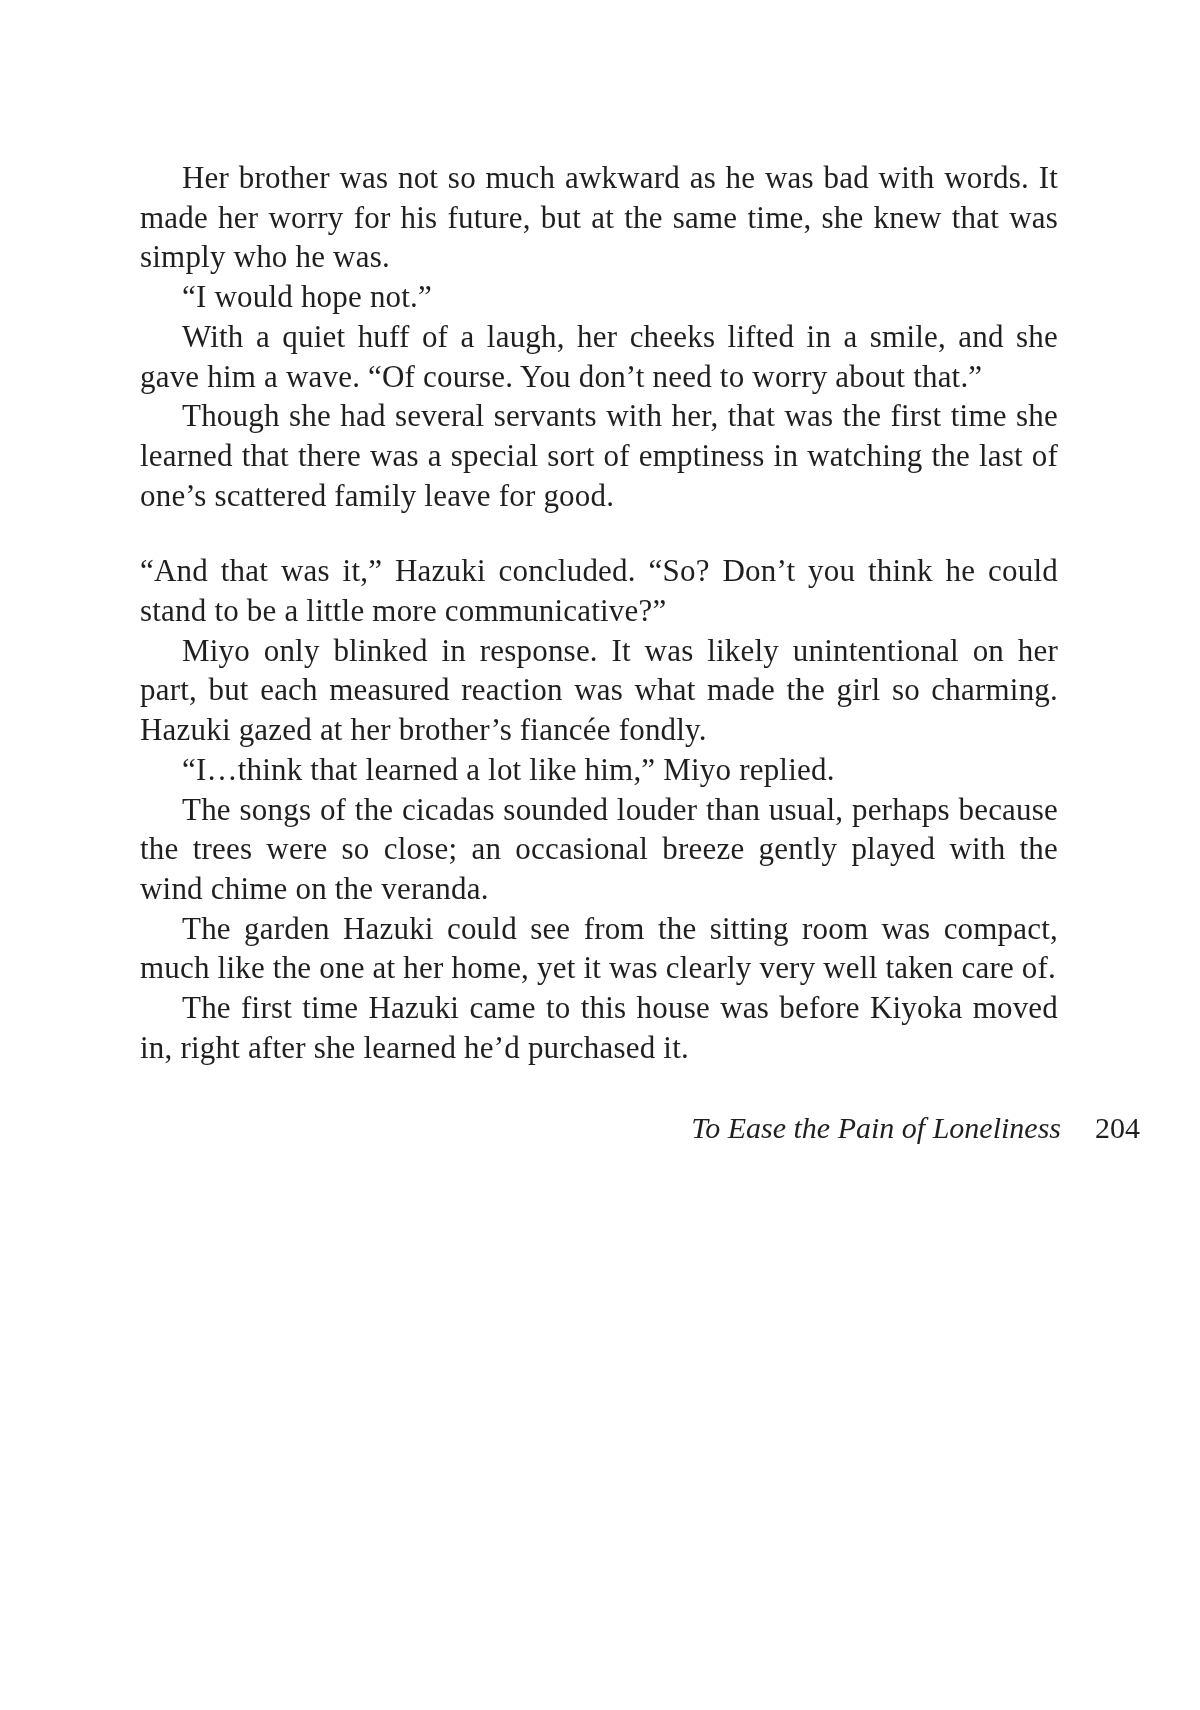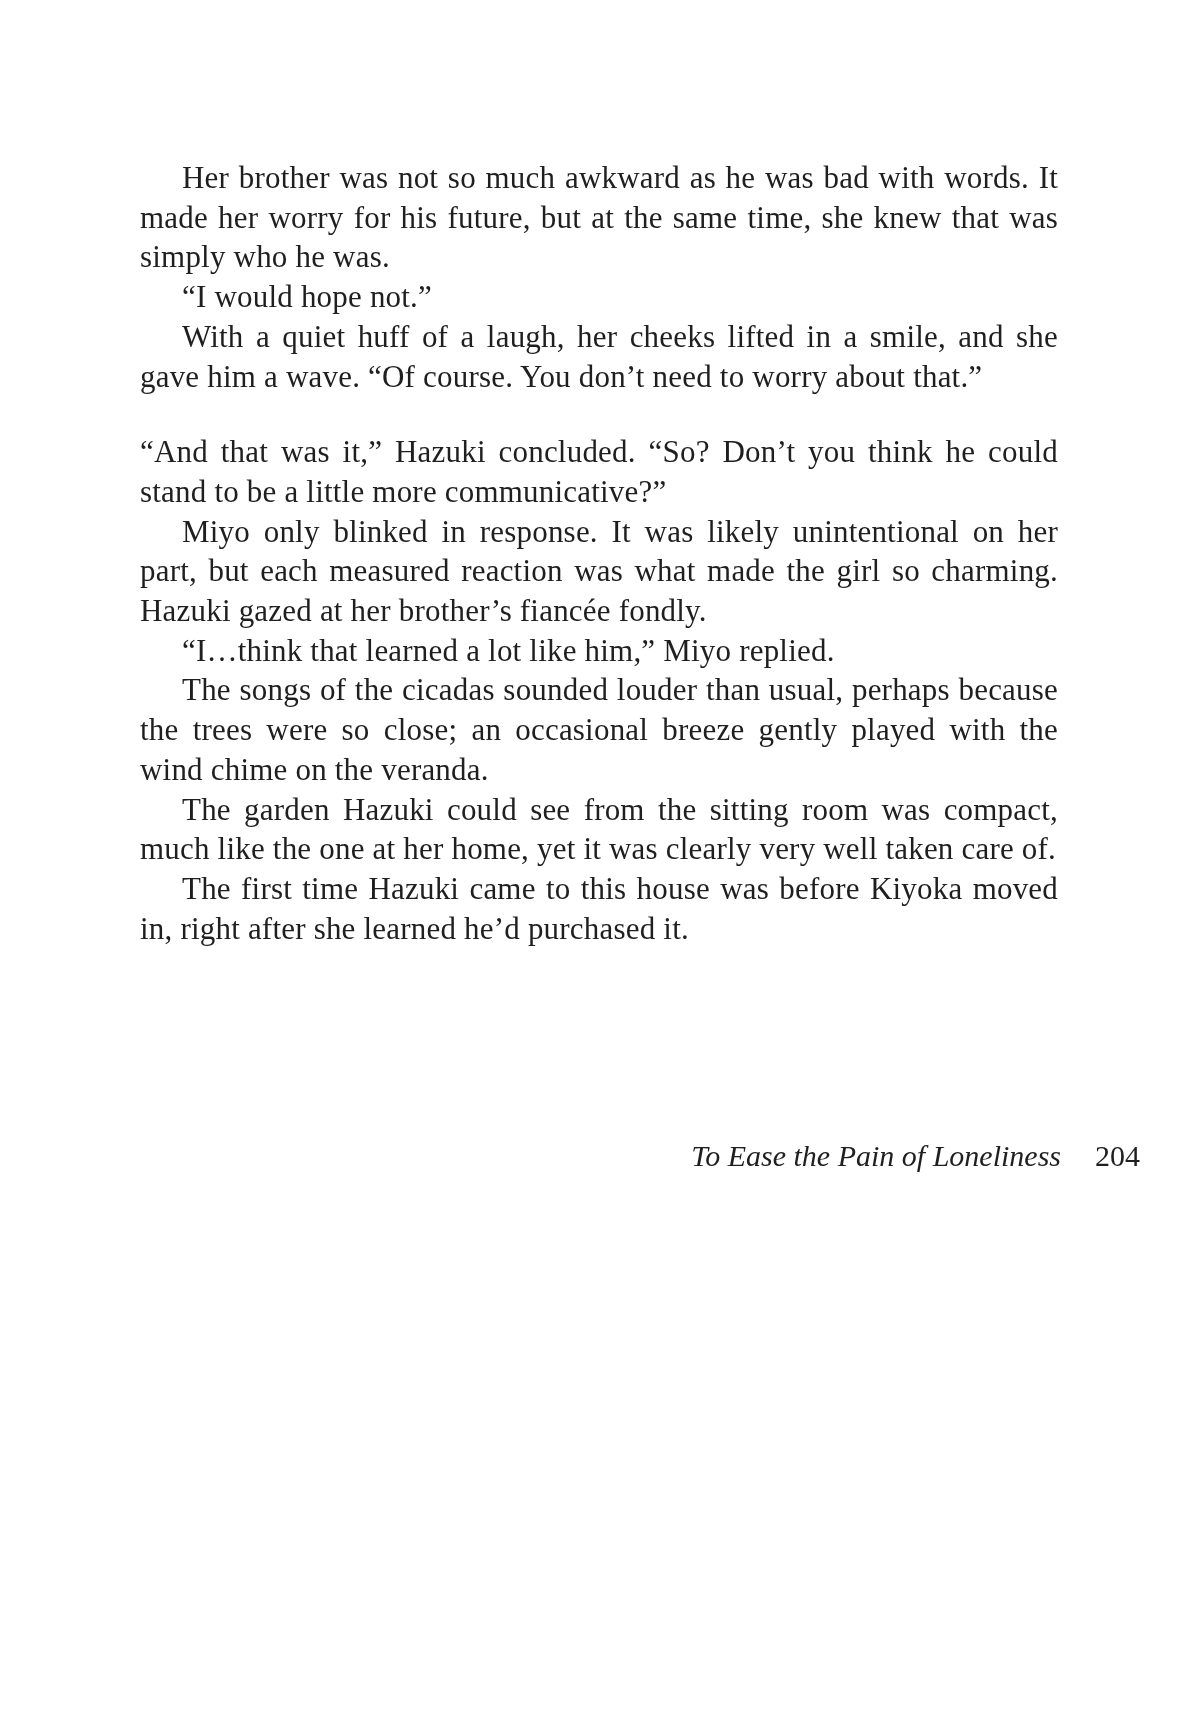--- a/index.html
+++ b/index.html
@@ -35,21 +35,21 @@
   }
   .text-block p.no-indent {
     text-indent: 0;
   }
   .text-block p.scene-break {
     margin-top: 36px;
   }
   .page-footer {
     position: absolute;
     right: 60px;
-    bottom: 36px;
+    bottom: 64px;
     font-size: 30px;
     line-height: 36px;
     white-space: nowrap;
     text-align: right;
   }
   .running-title {
     font-style: italic;
   }
   .page-number {
     font-style: normal;
@@ -58,20 +58,21 @@
 </style>
 </head>
 <body>
 
 <div class="page">
 
   <main class="text-block" id="paragraphs-container">
       <p class="">Her brother was not so much awkward as he was bad with words. It made her worry for his future, but at the same time, she knew that was simply who he was.</p>
       <p class="">“I would hope not.”</p>
       <p class="">With a quiet huff of a laugh, her cheeks lifted in a smile, and she gave him a wave. “Of course. You don’t need to worry about that.”</p>
+      <p class="">Though she had several servants with her, that was the first time she learned that there was a special sort of emptiness in watching the last of one’s scattered family leave for good.</p>
       <p class="no-indent scene-break">“And that was it,” Hazuki concluded. “So? Don’t you think he could stand to be a little more communicative?”</p>
       <p class="">Miyo only blinked in response. It was likely unintentional on her part, but each measured reaction was what made the girl so charming. Hazuki gazed at her brother’s fiancée fondly.</p>
       <p class="">“I…think that learned a lot like him,” Miyo replied.</p>
       <p class="">The songs of the cicadas sounded louder than usual, perhaps because the trees were so close; an occasional breeze gently played with the wind chime on the veranda.</p>
       <p class="">The garden Hazuki could see from the sitting room was compact, much like the one at her home, yet it was clearly very well taken care of.</p>
       <p class="">The first time Hazuki came to this house was before Kiyoka moved in, right after she learned he’d purchased it.</p>
     </main>
 
   <footer class="page-footer">
     <span class="running-title">To Ease the Pain of Loneliness</span><span class="page-number">204</span>

